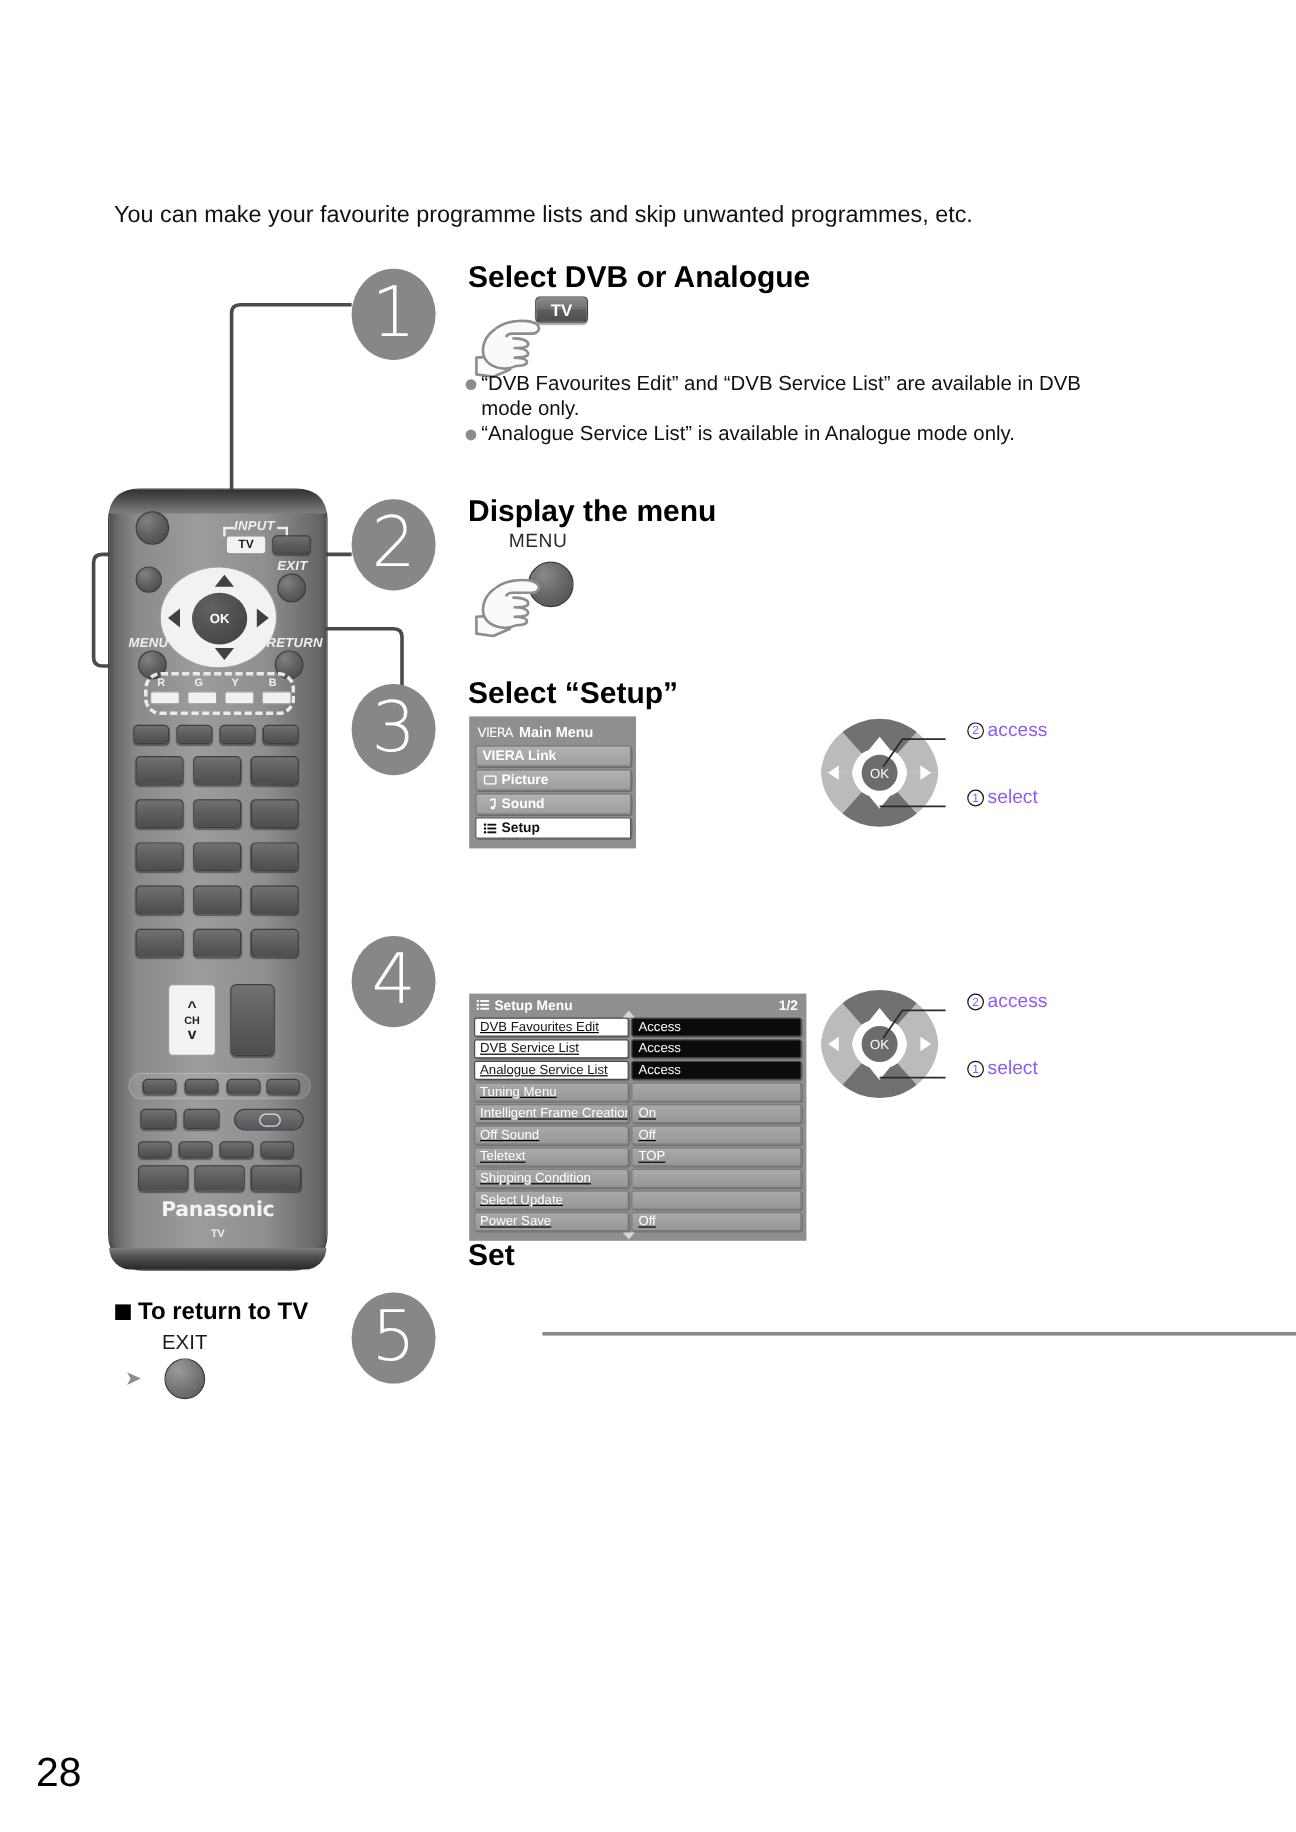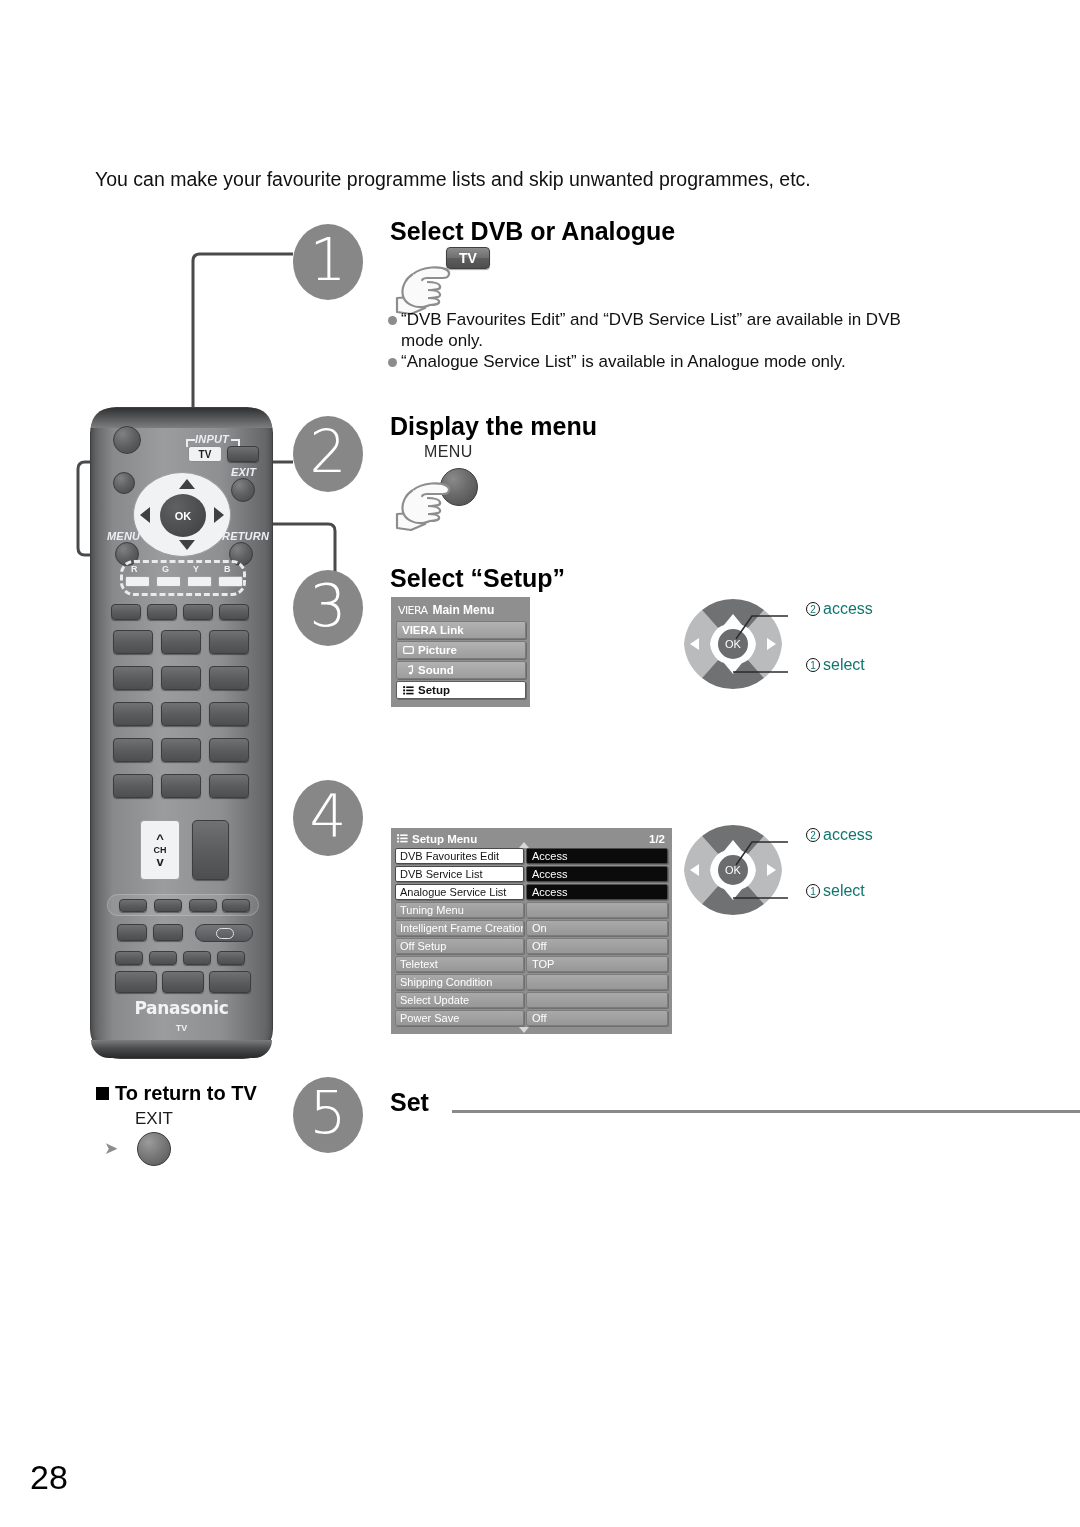--- a/index.html
+++ b/index.html
@@ -48,21 +48,21 @@
   
   .step-head {
     position:absolute;
     font-size:25px; font-weight:bold; color:#000;
     white-space:nowrap; line-height:1.22;
   }
   #step1h { left:390px; top:216px; }
   #step2h { left:390px; top:411px; }
   #step3h { left:390px; top:563px; }
   #step4h { left:390px; top:771px; white-space:normal; width:600px;}
-  #step5h { left:390px; top:1087px; }
+  #step5h { left:390px; top:1031px; }
 
   
   .set-rule {
     position:absolute; left:452px; top:1110px;
     width:628px; height:3px; background:#8a8a8a;
   }
 
   
   .notes { position:absolute; left:388px; top:310px; width:520px; }
   .note-row { display:flex; align-items:flex-start; margin-bottom:1px; }
@@ -139,21 +139,21 @@
   .setup-arrow-up {
     position:absolute; left:128px; top:14px;
     width:0;height:0;border-left:5px solid transparent;border-right:5px solid transparent;
     border-bottom:6px solid #d8d8d8;
   }
   .setup-arrow-down {
     position:absolute; left:128px; bottom:1px;
     width:0;height:0;border-left:5px solid transparent;border-right:5px solid transparent;
     border-top:6px solid #d8d8d8;
   }
-  .srow { display:flex; height:16px; margin-bottom:2px; }
+  .srow { display:flex; height:16px; margin-bottom:2px;text-decoration:underline; }
   .slabel {
     width:129px; font-size:11px; display:flex; align-items:center;
     padding-left:4px; border-radius:2px;
     background:linear-gradient(180deg,#a9a9a9 0%,#979797 100%);
     border:1px solid #7c7c7c; color:#ffffff;
     box-shadow:1px 1px 0 rgba(0,0,0,.22);
     white-space:nowrap; overflow:hidden;
   }
   .svalue {
     flex:1; margin-left:2px; font-size:11px;
@@ -163,21 +163,21 @@
     box-shadow:1px 1px 0 rgba(0,0,0,.22);
   }
   .srow.hi .slabel { background:#ffffff; color:#141414; border-color:#4a4a4a; }
   .srow.hi .svalue { background:#0b0b0b; color:#ffffff; border-color:#4a4a4a; }
 
   
   .wheel { position:absolute; }
   #wheel3 { left:678px; top:594px; }
   #wheel4 { left:678px; top:820px; }
   .wheel-note {
-    position:absolute; font-size:16px; color:#0f766e; white-space:nowrap;
+    position:absolute; font-size:16px; color:#8b5cf6; white-space:nowrap;
   }
   .circnum {
     display:inline-block; width:14px; height:14px; line-height:13px;
     border:1px solid #111; border-radius:50%; text-align:center;
     font-size:10px; margin-right:3px; vertical-align:1px;
   }
 
   
   .return-block { position:absolute; left:96px; top:1082px; }
   .return-title { font-size:20px; font-weight:bold; color:#000; display:flex; align-items:center; }
@@ -562,21 +562,21 @@
     </div>
     <div class="srow">
       <span class="slabel">Tuning Menu</span>
       <span class="svalue"></span>
     </div>
     <div class="srow">
       <span class="slabel">Intelligent Frame Creation</span>
       <span class="svalue">On</span>
     </div>
     <div class="srow">
-      <span class="slabel">Off Setup</span>
+      <span class="slabel">Off Sound</span>
       <span class="svalue">Off</span>
     </div>
     <div class="srow">
       <span class="slabel">Teletext</span>
       <span class="svalue">TOP</span>
     </div>
     <div class="srow">
       <span class="slabel">Shipping Condition</span>
       <span class="svalue"></span>
     </div>

